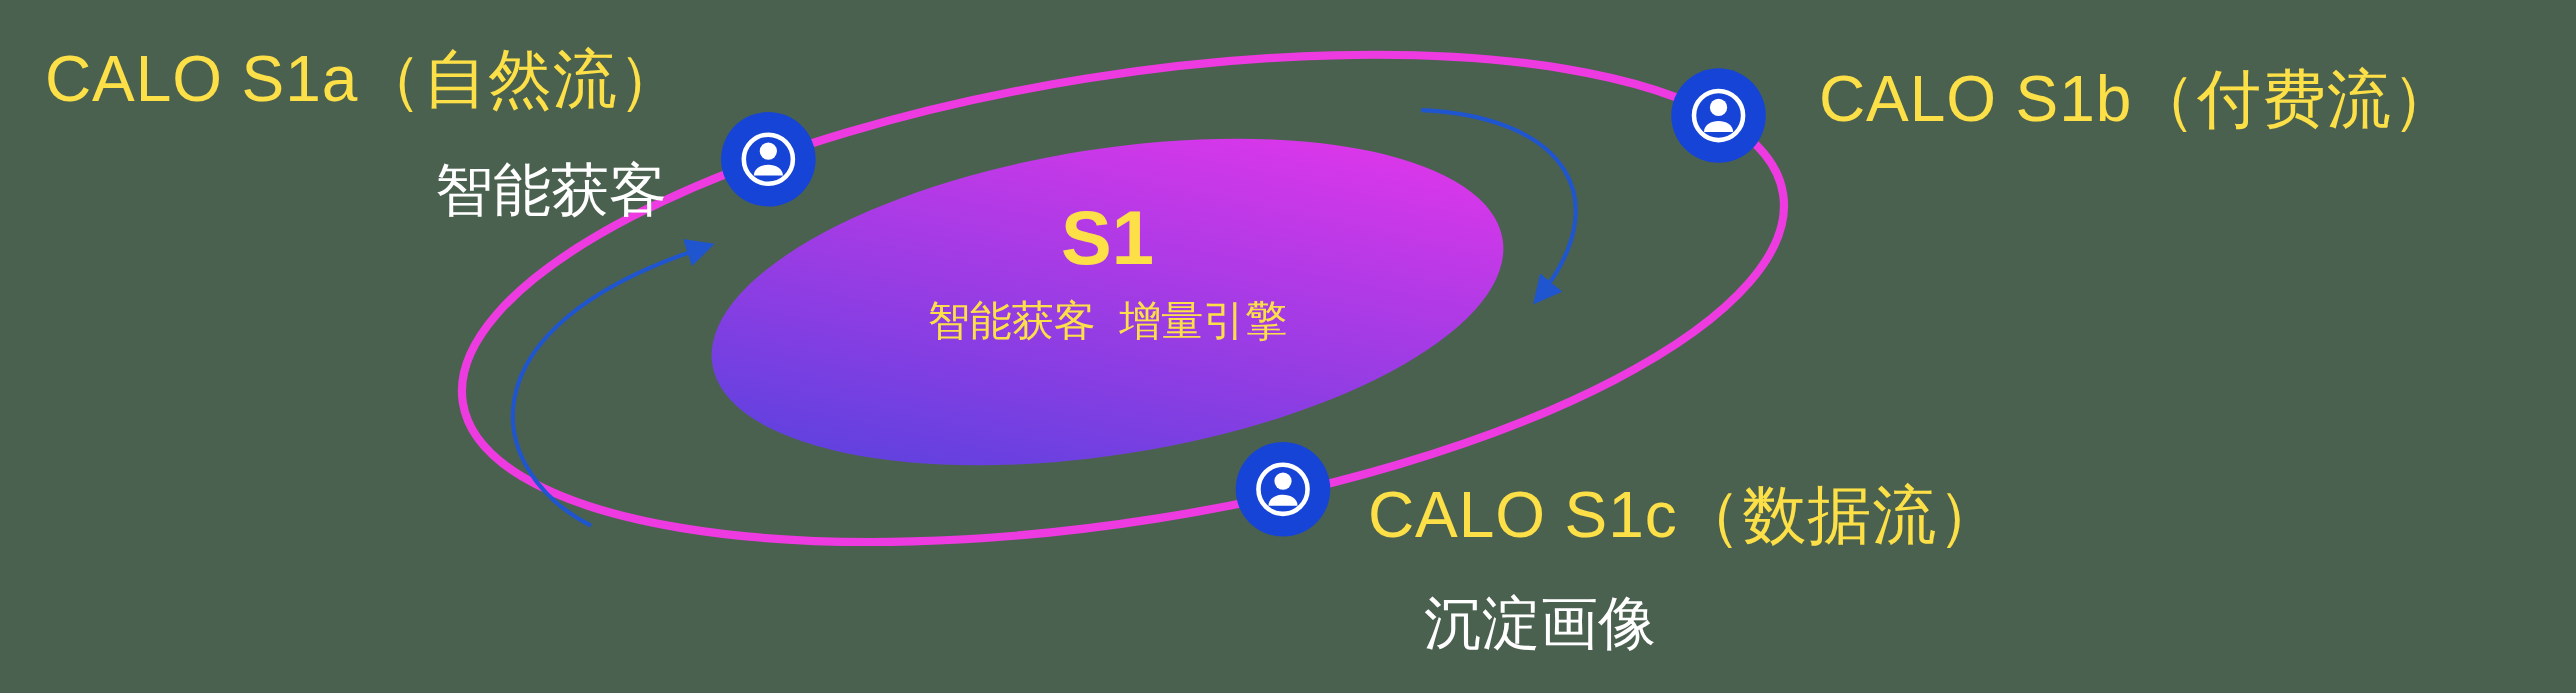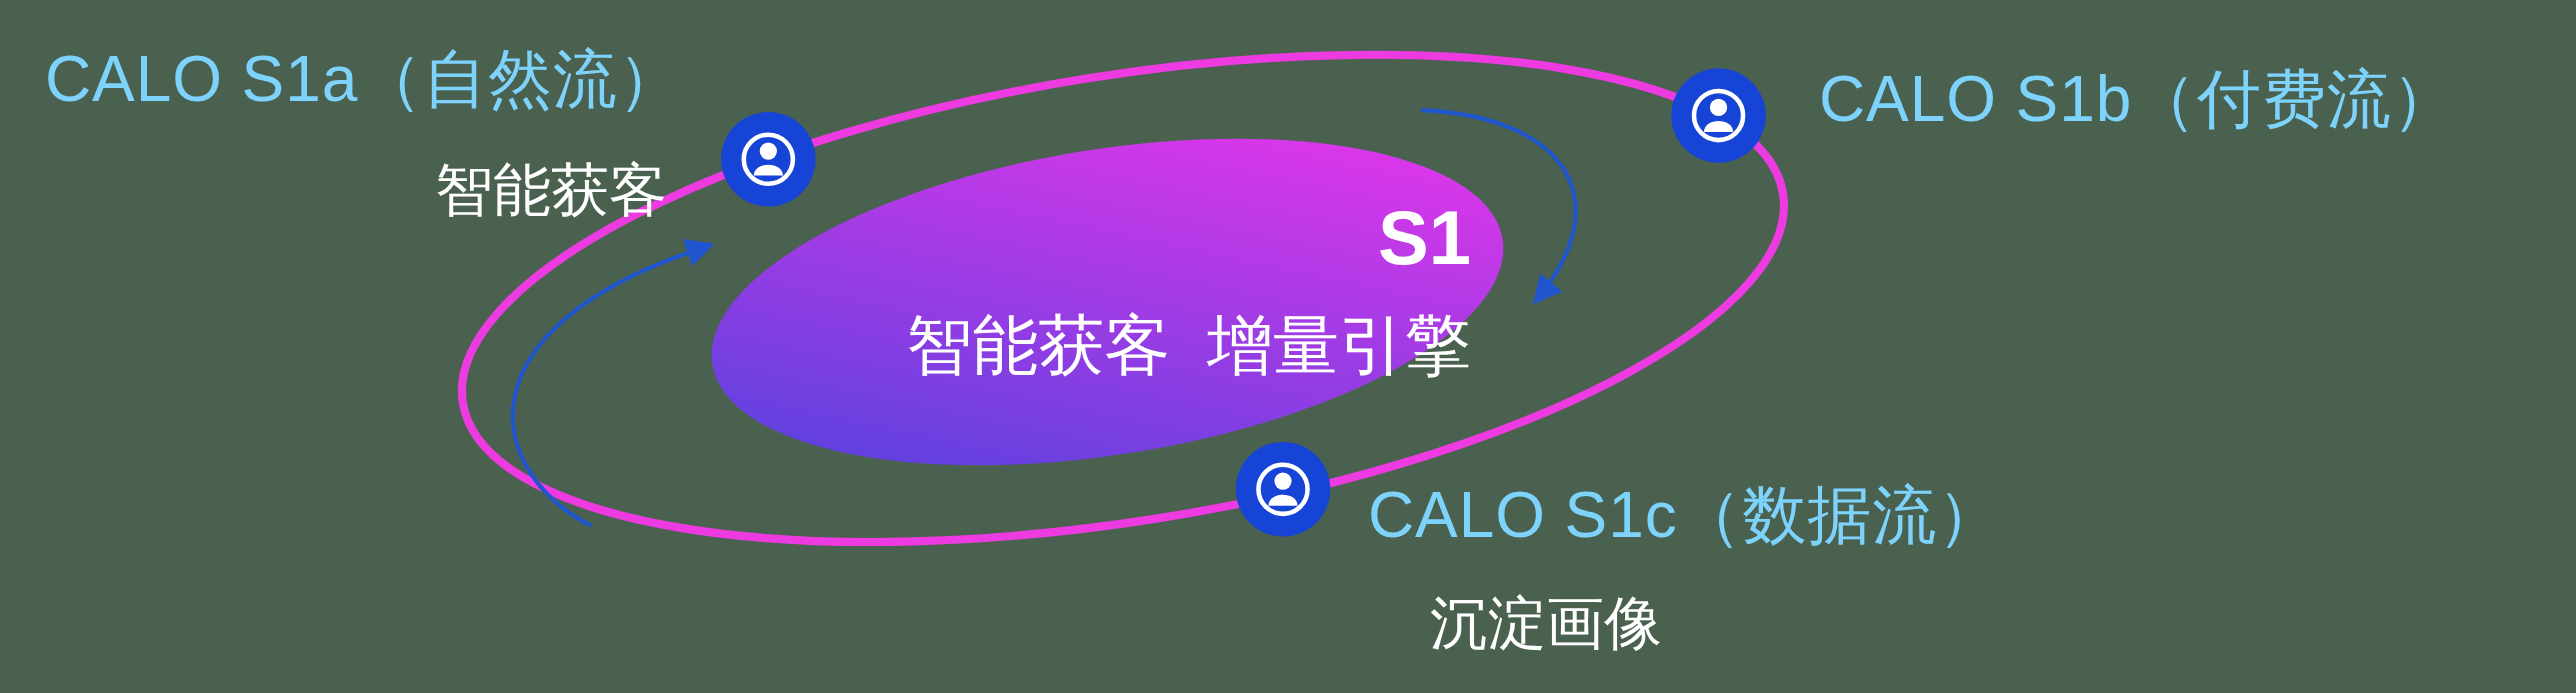--- a/index.html
+++ b/index.html
@@ -17,51 +17,51 @@
   }
   #scene {
     position: absolute;
     left: 0; top: 0;
     width: 2576px; height: 694px;
   }
   .txt { position: absolute; white-space: pre; line-height: 1.1; }
   .node-label {
     font-size: 64px;
     font-weight: 500;
-    color: #7dd3fc;
+    color: #fde047;
     letter-spacing: 0.9px;
   }
   .node-sublabel {
     font-size: 58px;
     color: #ffffff;
   }
   .core-text {
     position: absolute;
     left: 744px; top: 198px;
     width: 727px;
-    text-align: right;
-    color: #ffffff;
+    text-align: center;
+    color: #fde047;
   }
   .core-title {
     font-size: 76px;
     font-weight: 600;
     line-height: 1.05;
   }
   .core-subtitle {
-    font-size: 66px;
-    margin-top: 23px;
+    font-size: 42px;
+    margin-top: 15px;
     white-space: pre;
   }
   
   #label-s1a { left: 45px;   top: 44px;  }
   #sub-s1a   { left: 435px;  top: 158px; }
   #label-s1b { left: 1819px; top: 64px;  }
   #sub-s1b   { left: 1953px; top: 198px; }
   #label-s1c { left: 1368px; top: 480px; }
-  #sub-s1c   { left: 1424px; top: 591px; margin-left: 6px; }
+  #sub-s1c   { left: 1424px; top: 591px; }
 </style>
 </head>
 <body>
 
 <div id="diagram">
 
   <svg id="scene" viewBox="0 0 2833 763" aria-hidden="true">
     <defs>
       <linearGradient id="coreGrad" x1="0" y1="1" x2="0.9" y2="0.1">
         <stop offset="0" stop-color="#4a43dd"></stop>

